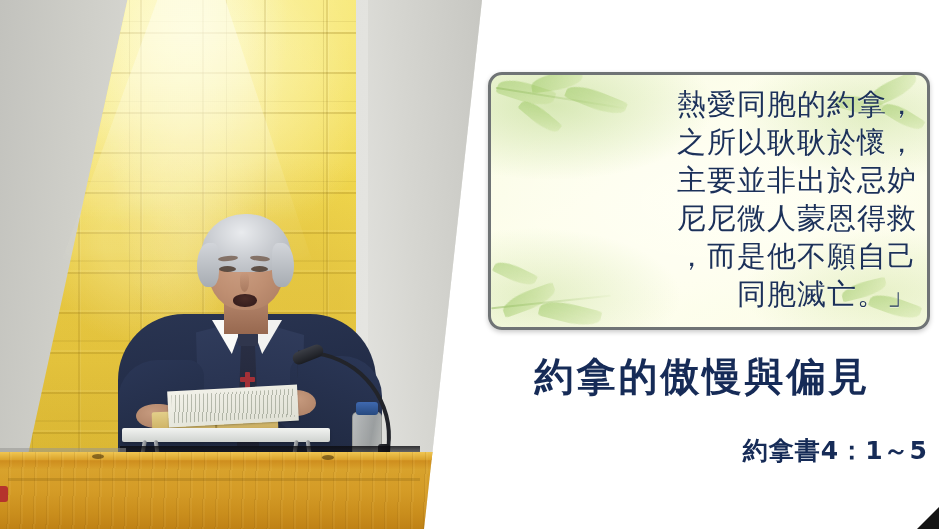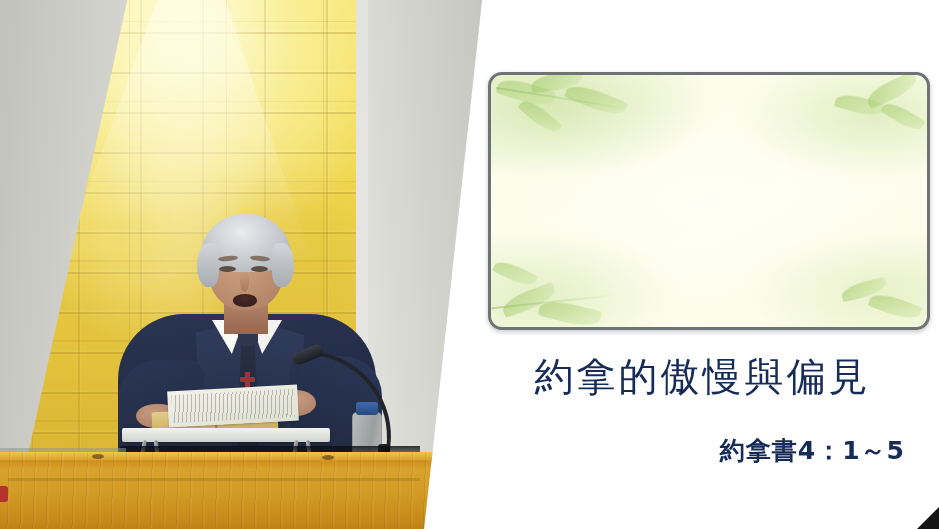--- a/index.html
+++ b/index.html
@@ -355,27 +355,27 @@
     white-space:pre-line;
     font-weight:500;
     text-shadow:0 1px 0 rgba(255,255,255,.55);
   }
 
   
   #slide-title {
     position:absolute; left:0; right:16px; top:350px;
     text-align:center;
     font-size:39px;
-    font-weight:normal;
+    font-weight:bold;
     letter-spacing:3px;
     color:#162b57;
     text-shadow:1px 1px 0 rgba(255,255,255,.8);
   }
   #slide-ref {
-    position:absolute; right:34px; top:434px;
+    position:absolute; right:11px; top:434px;
     font-size:25px;
     font-weight:bold;
     letter-spacing:1px;
     color:#162b57;
   }
   #slide-speaker {
     position:absolute; right:21px; top:484px;
     font-size:26px;
     font-weight:bold;
     letter-spacing:1px;
@@ -482,20 +482,26 @@
       <div class="leaf" style="right:2px;  top:34px; width:44px; height:15px; transform:rotate(32deg);"></div>
 
       <div class="leaf" style="left:10px; bottom:18px; width:56px; height:18px; transform:rotate(-20deg);"></div>
       <div class="leaf" style="left:48px; bottom:4px;  width:62px; height:19px; transform:rotate(14deg);"></div>
       <div class="leaf" style="left:2px;  bottom:46px; width:44px; height:15px; transform:rotate(26deg);"></div>
       <div class="stem" style="left:0px;  bottom:24px; width:120px; transform:rotate(-6deg);"></div>
 
       <div class="leaf" style="right:6px;  bottom:12px; width:52px; height:17px; transform:rotate(20deg);"></div>
       <div class="leaf" style="right:40px; bottom:30px; width:46px; height:15px; transform:rotate(-14deg);"></div>
 
+      <div id="quote-text">熱愛同胞的約拿，
+之所以耿耿於懷，
+主要並非出於忌妒
+尼尼微人蒙恩得救
+，而是他不願自己
+同胞滅亡。」</div>
     </div>
 
     <div id="slide-title">約拿的傲慢與偏見</div>
     <div id="slide-ref">約拿書4：1～5</div>
 
     <div id="corner-marker"></div>
   </div>
 
 </div>
 

